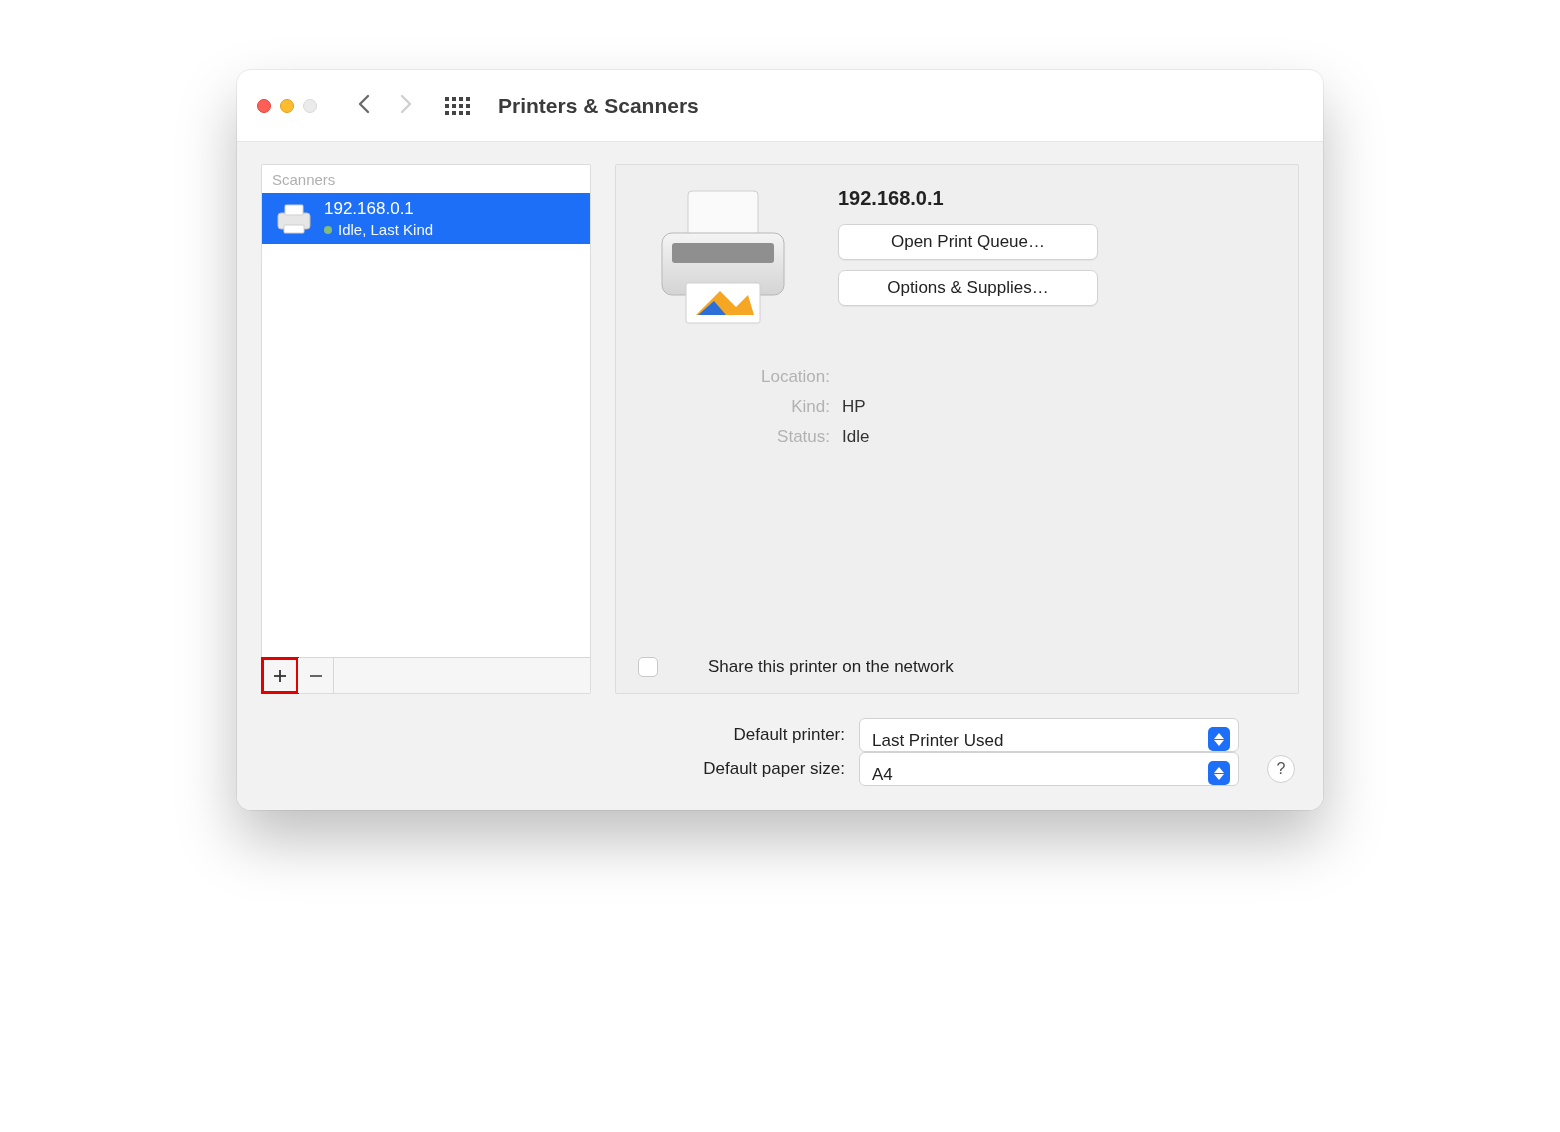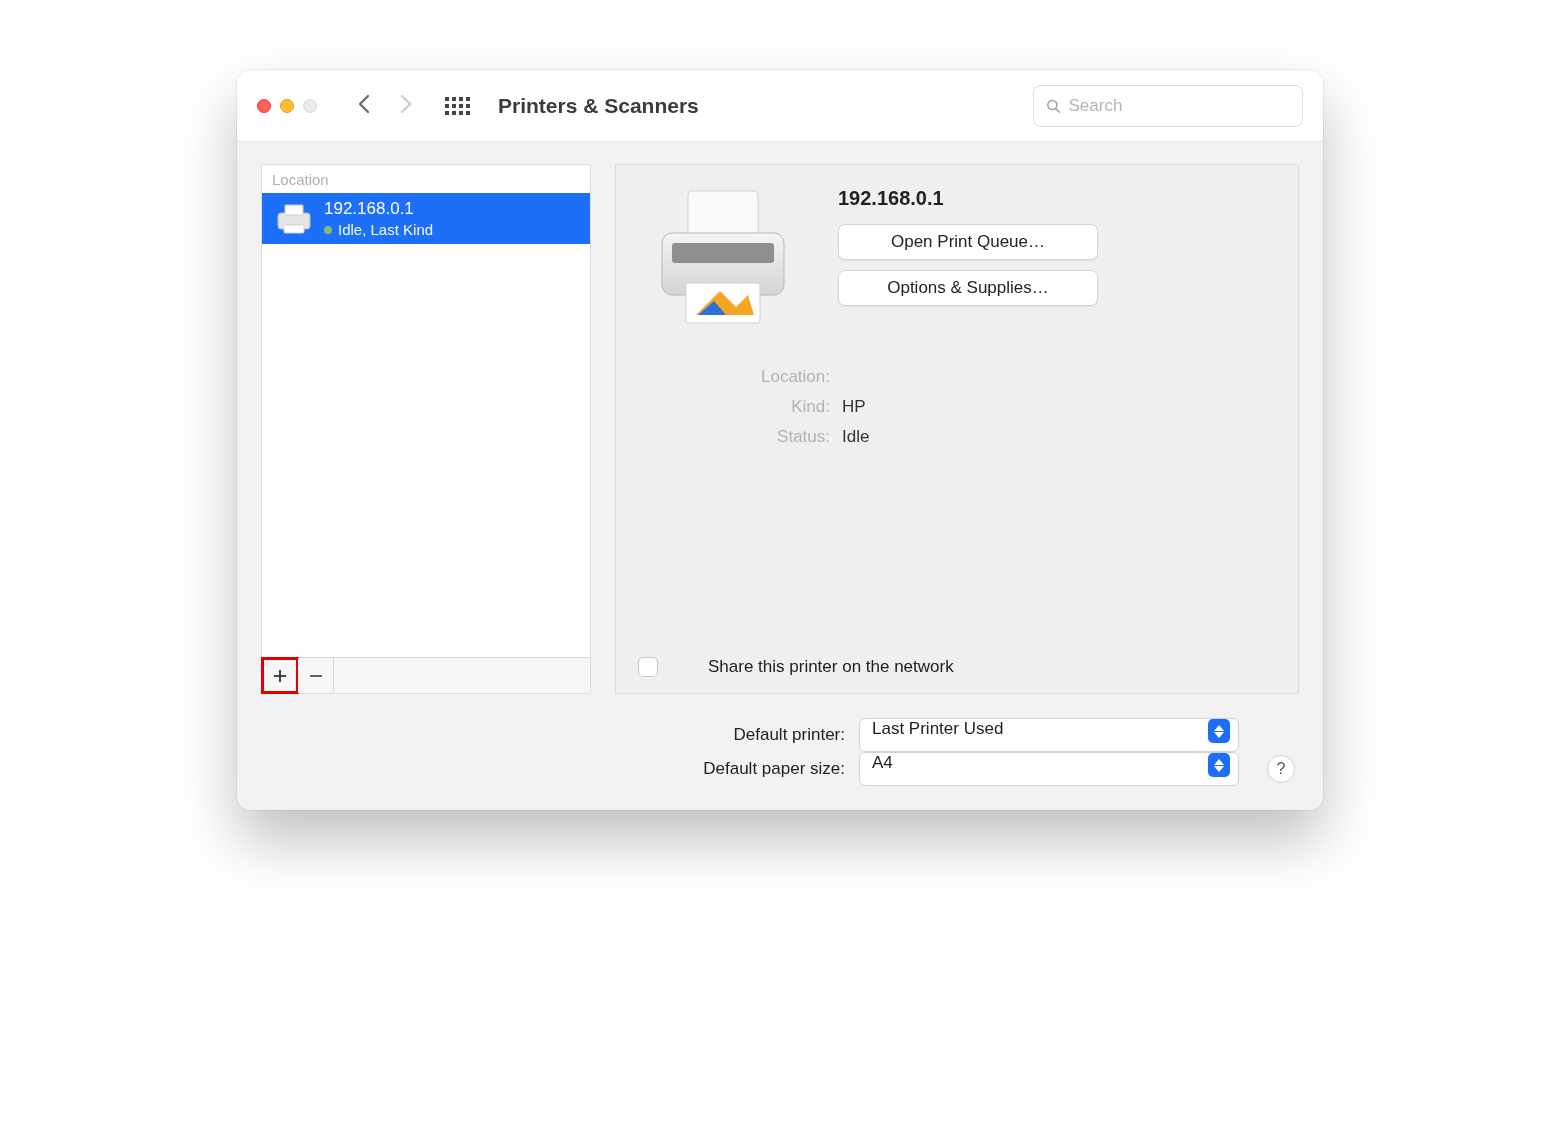--- a/index.html
+++ b/index.html
@@ -135,21 +135,21 @@
 
   
   .bottom {
     display:flex; flex-direction:column; align-items:flex-end;
     padding-right: 4px;
   }
   .brow { display:flex; align-items:center; gap:14px; width:100%; justify-content:flex-end;}
   .blabel { font-size:17px; color:#222; text-align:right;}
   .select {
     width:380px; height:34px; border:1px solid #d2d2d2; border-radius:6px;
-    background:#fff; display:flex; align-items:flex-start; justify-content:space-between;
+    background:#fff; display:flex; align-items:flex-end; justify-content:space-between;
     padding: 0 8px 0 12px; font-size:17px; color:#222;
   }
   .sel-arrows {
     width:22px; height:24px; background:#1d6ff7; border-radius:5px;
     display:flex; flex-direction:column; align-items:center; justify-content:center; gap:1px;
   }
   .sel-arrows svg { display:block; }
   .help {
     width:28px; height:28px; border-radius:50%; border:1px solid #cfcfcf; background:#fff;
     display:flex; align-items:center; justify-content:center; font-size:16px; color:#555;
@@ -189,34 +189,27 @@
           <span></span>
           <span></span>
         <span></span>
           <span></span>
           <span></span>
           <span></span>
       </div>
     </div>
     <div class="title">Printers &amp; Scanners</div>
     <div class="spacer"></div>
-    <div class="searchbox">
-      <svg class="mag" viewBox="0 0 16 16">
-        <circle cx="7" cy="7" r="5" fill="none" stroke="#9d9d9d" stroke-width="1.6"></circle>
-        <line x1="11" y1="11" x2="15" y2="15" stroke="#9d9d9d" stroke-width="1.6" stroke-linecap="round"></line>
-      </svg>
-      <input type="text" placeholder="Search" style="">
-    </div>
   </div>
 
   <div class="content">
     <div class="upper">
 
       <div class="sidebar">
-        <div class="sidebar-header">Location</div>
+        <div class="sidebar-header">Scanners</div>
         <div class="list">
           <div class="list-item">
             <svg class="list-icon" viewBox="0 0 40 36">
               <rect x="4" y="12" width="32" height="16" rx="3" fill="#e6e6e6" stroke="#bcbcbc"></rect>
               <rect x="11" y="4" width="18" height="10" rx="1" fill="#fdfdfd" stroke="#cfcfcf"></rect>
               <rect x="10" y="24" width="20" height="8" rx="1" fill="#fff" stroke="#cfcfcf"></rect>
             </svg>
             <div class="ptxt">
               <div class="name">192.168.0.1</div>
               <div class="status-line">

